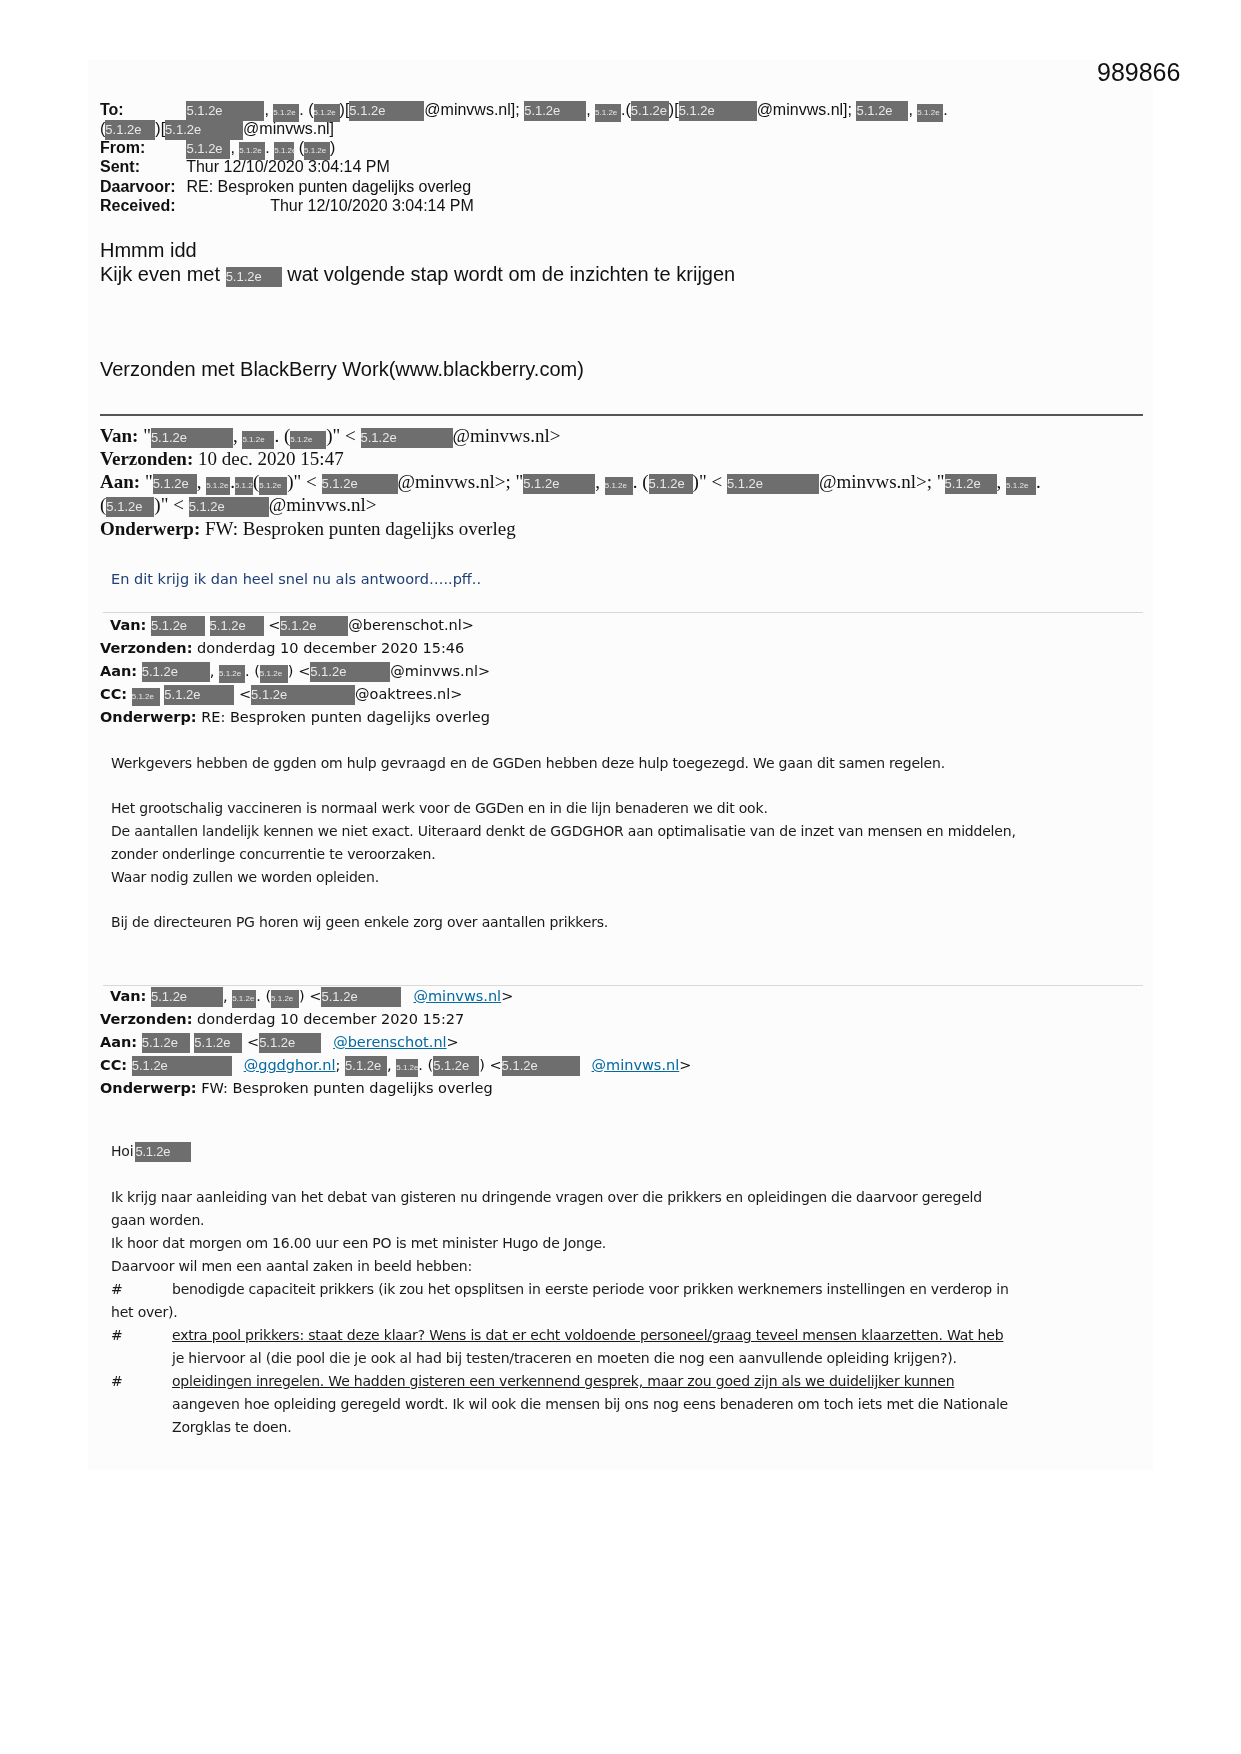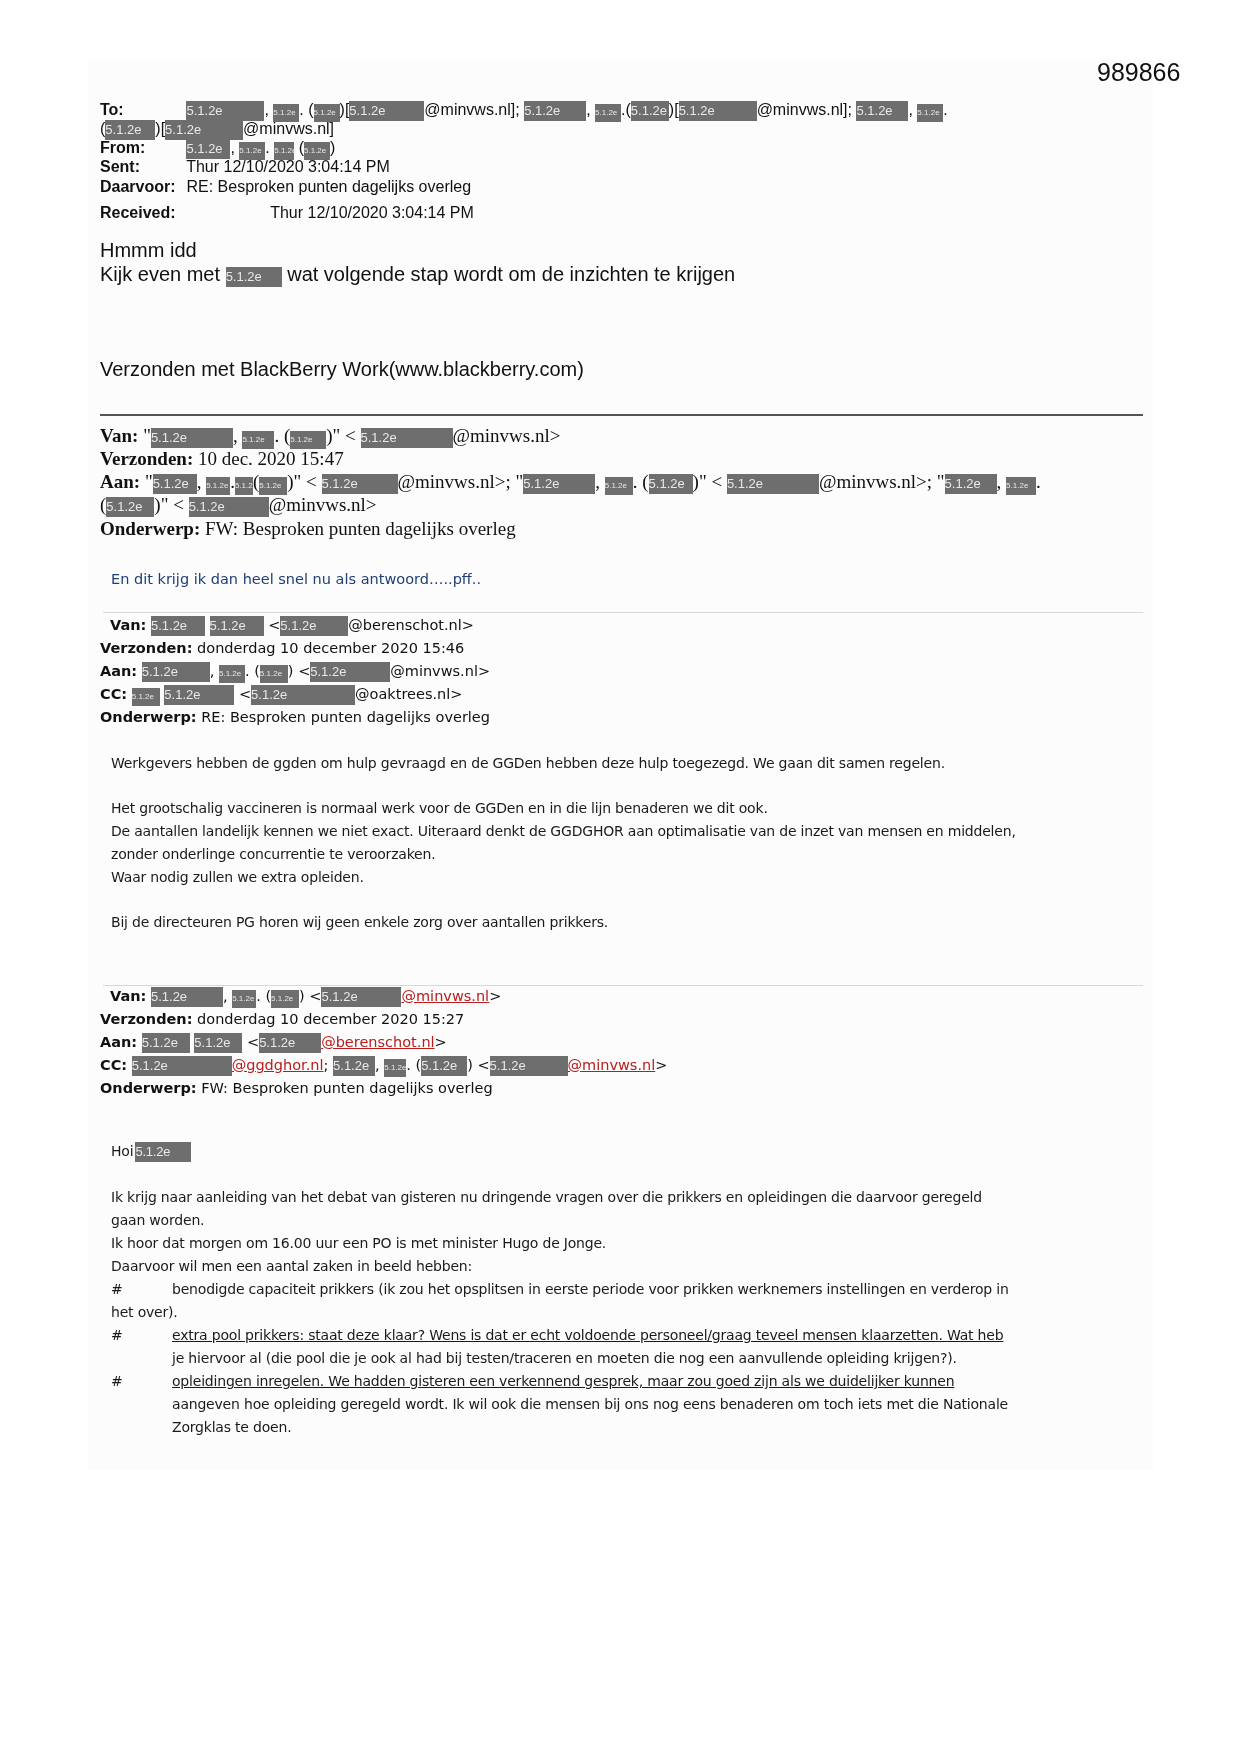--- a/index.html
+++ b/index.html
@@ -14,21 +14,21 @@
   .hdr .lab { font-weight:bold; display:inline-block; }
   .body1 { position:absolute; left:100px; font-family:"Liberation Sans", sans-serif; font-size:20px; line-height:24px; white-space:nowrap; }
   .hr1 { position:absolute; left:100px; top:414px; width:1043px; height:2px; background:#555; }
   .serifhdr { position:absolute; left:100px; font-family:"Liberation Serif", serif; font-size:19px; line-height:22px; white-space:nowrap; }
   .serifhdr .lab { font-weight:bold; }
   .blue { position:absolute; left:111px; top:571px; font-family:"DejaVu Sans", sans-serif; font-size:14.5px; color:#1f3f77; white-space:nowrap; }
   .hr2 { position:absolute; left:103px; height:1px; background:#d8d8d8; width:1040px; }
   .calhdr { position:absolute; left:100px; font-family:"DejaVu Sans", sans-serif; font-size:14.5px; line-height:23px; white-space:nowrap; }
   .calhdr .lab { font-weight:bold; }
   .calbody { position:absolute; left:111px; font-family:"DejaVu Sans", sans-serif; font-size:14px; line-height:23px; color:#1a1a1a; white-space:nowrap; letter-spacing:-0.2px; }
-  .link { color:#b91c1c; text-decoration:underline; }
+  .link { color:#0369a1; text-decoration:underline;padding-left:12px; }
   .bullet { position:absolute; font-family:"DejaVu Sans", sans-serif; font-size:14px; line-height:23px; color:#1a1a1a; letter-spacing:-0.2px; }
 </style>
 </head>
 <body>
 
 <div class="sheet"></div>
 <div class="docnum">989866</div>
 
 <div class="hdr" style="top:100px;">
   <span class="lab" style="width:82px;">To:</span>
@@ -50,21 +50,21 @@
   (<span class="r sm" style="width:26px;">5.1.2e</span>)
 </div>
 <div class="hdr" style="top:157px;">
   <span class="lab" style="width:82px;">Sent:</span>
   <span>Thur 12/10/2020 3:04:14 PM</span>
 </div>
 <div class="hdr" style="top:177px;">
   <span class="lab" style="width:82px;">Daarvoor:</span>
   <span>RE: Besproken punten dagelijks overleg</span>
 </div>
-<div class="hdr" style="top:196px;margin-top:7px;">
+<div class="hdr" style="top:196px;">
   <span class="lab" style="width:166px;">Received:</span>
   <span>Thur 12/10/2020 3:04:14 PM</span>
 </div>
 
 <div class="body1" style="top:238px;">Hmmm idd</div>
 <div class="body1" style="top:262px;">
   <span>Kijk even met</span>
   <span class="r big" style="width:56px; font-size:13px;">5.1.2e</span>
   <span>wat volgende stap wordt om de inzichten te krijgen</span>
 </div>
@@ -125,21 +125,21 @@
 </div>
 <div class="calhdr" style="top:706px;">
   <span class="lab">Onderwerp:</span>
   <span>RE: Besproken punten dagelijks overleg</span>
 </div>
 
 <div class="calbody" style="top:752px;">Werkgevers hebben de ggden om hulp gevraagd en de GGDen hebben deze hulp toegezegd. We gaan dit samen regelen.</div>
 <div class="calbody" style="top:797px;">Het grootschalig vaccineren is normaal werk voor de GGDen en in die lijn benaderen we dit ook.</div>
 <div class="calbody" style="top:820px;">De aantallen landelijk kennen we niet exact. Uiteraard denkt de GGDGHOR aan optimalisatie van de inzet van mensen en middelen,</div>
 <div class="calbody" style="top:843px;">zonder onderlinge concurrentie te veroorzaken.</div>
-<div class="calbody" style="top:866px;">Waar nodig zullen we extra opleiden.</div>
+<div class="calbody" style="top:866px;">Waar nodig zullen we worden opleiden.</div>
 <div class="calbody" style="top:911px;">Bij de directeuren PG horen wij geen enkele zorg over aantallen prikkers.</div>
 
 <div class="hr2" style="top:985px;"></div>
 
 <div class="calhdr" style="top:985px; left:110px;">
   <span class="lab">Van:</span>
   <span class="r big" style="width:72px;">5.1.2e</span>,
   <span class="r sm" style="width:24px;">5.1.2e</span>. (<span class="r sm" style="width:28px;">5.1.2e</span>) &lt;<span class="r big" style="width:80px;">5.1.2e</span><span class="link">@minvws.nl</span>&gt;
 </div>
 <div class="calhdr" style="top:1008px;">

